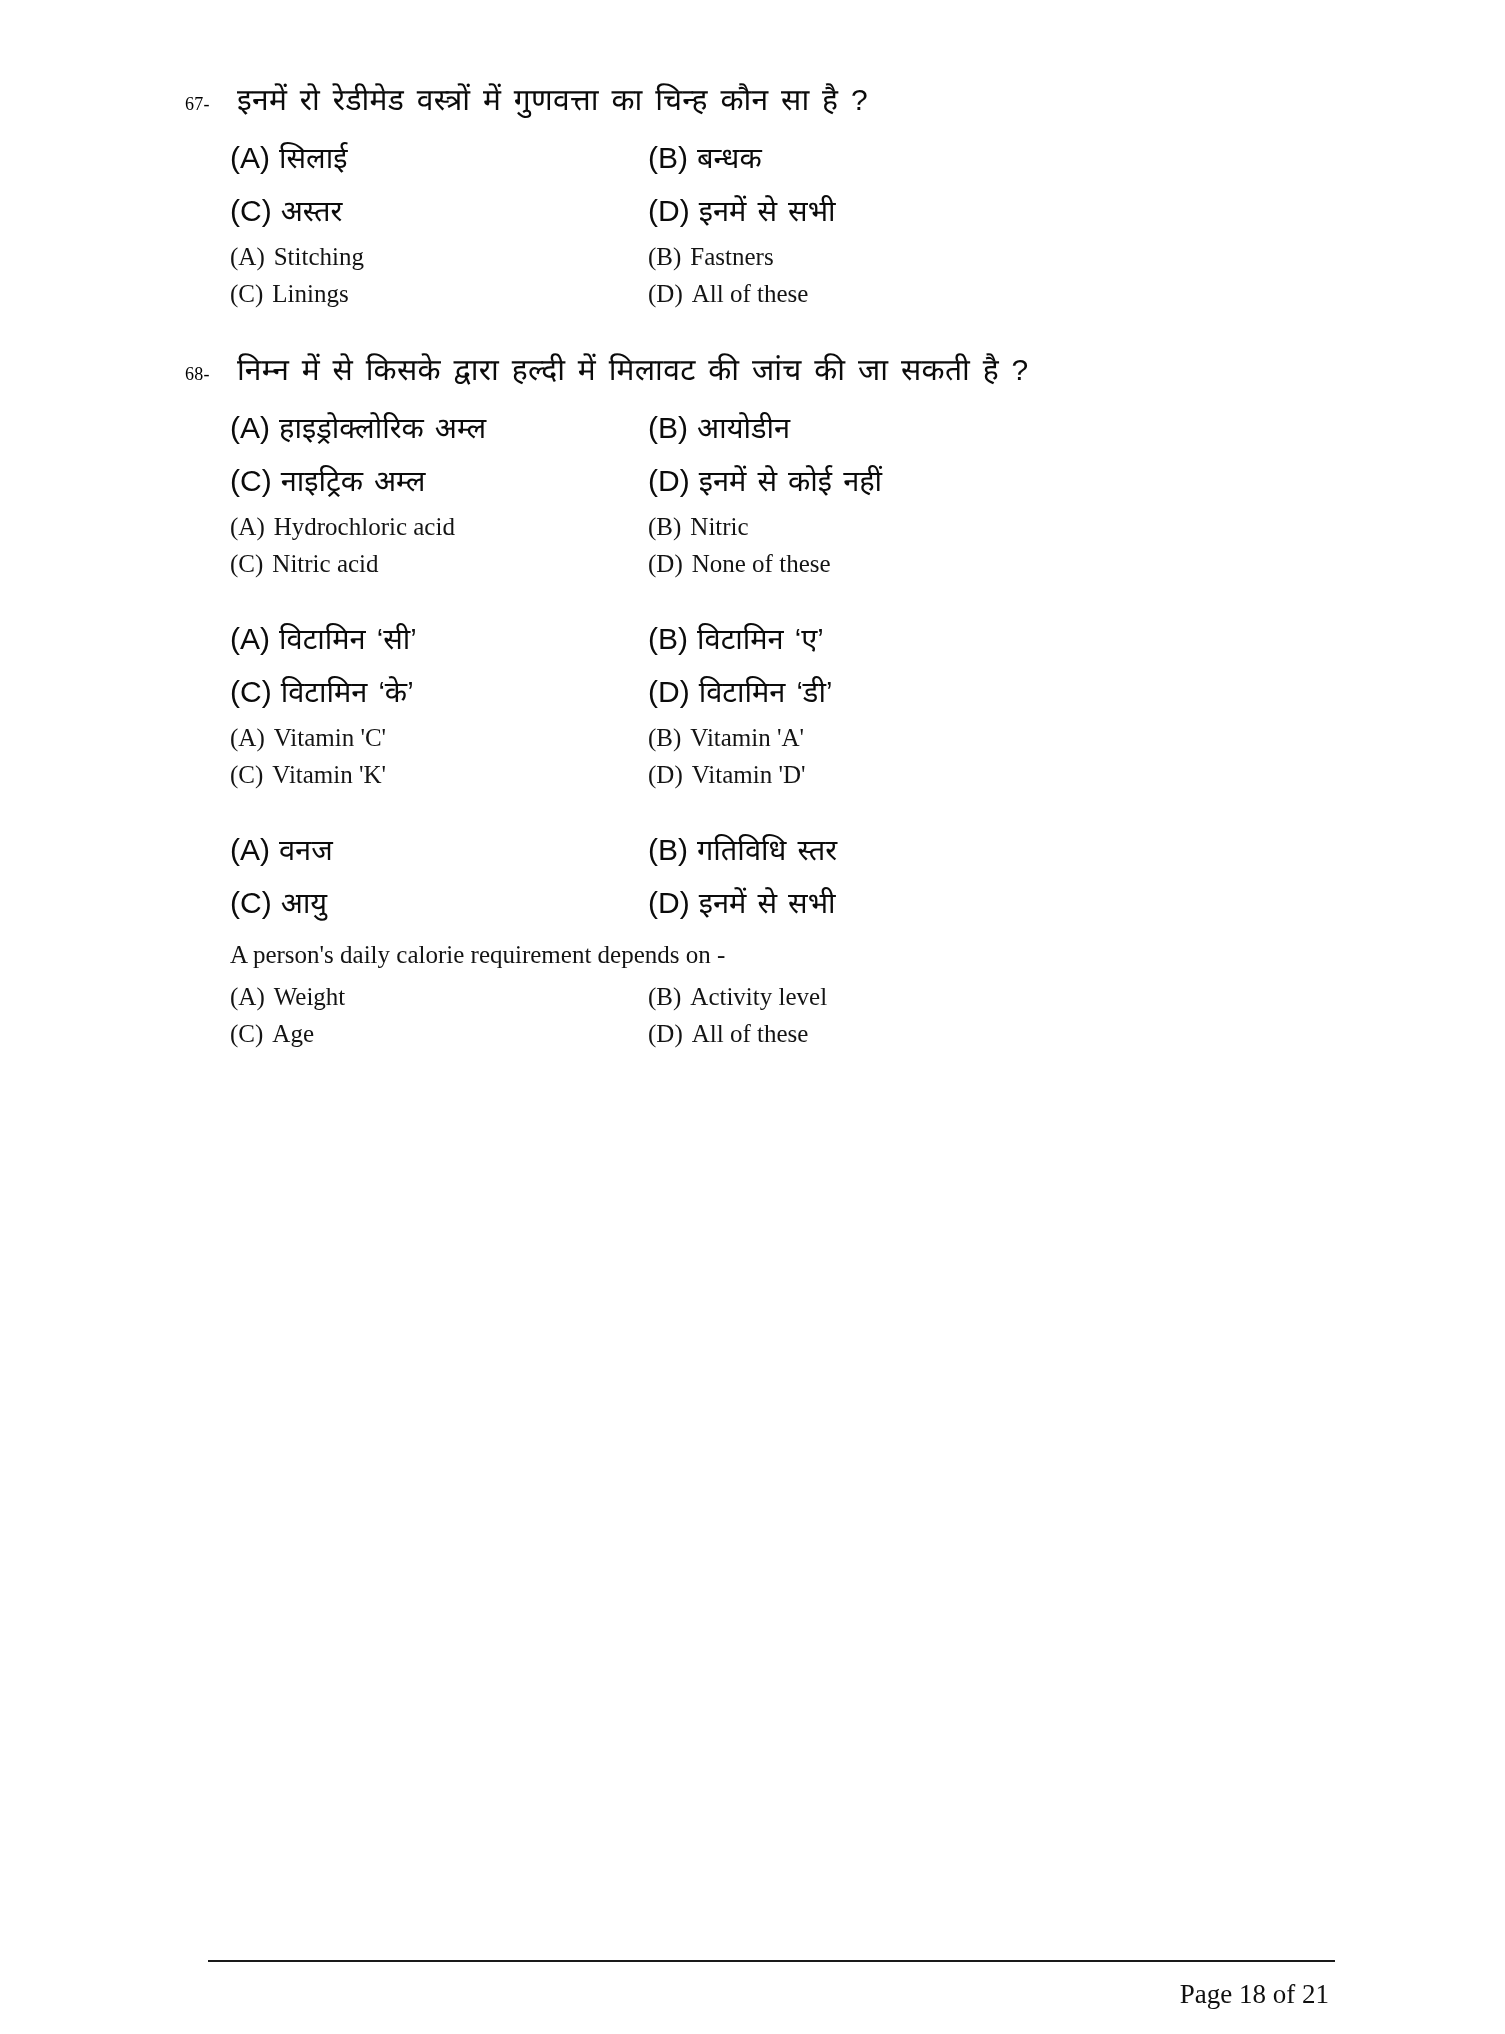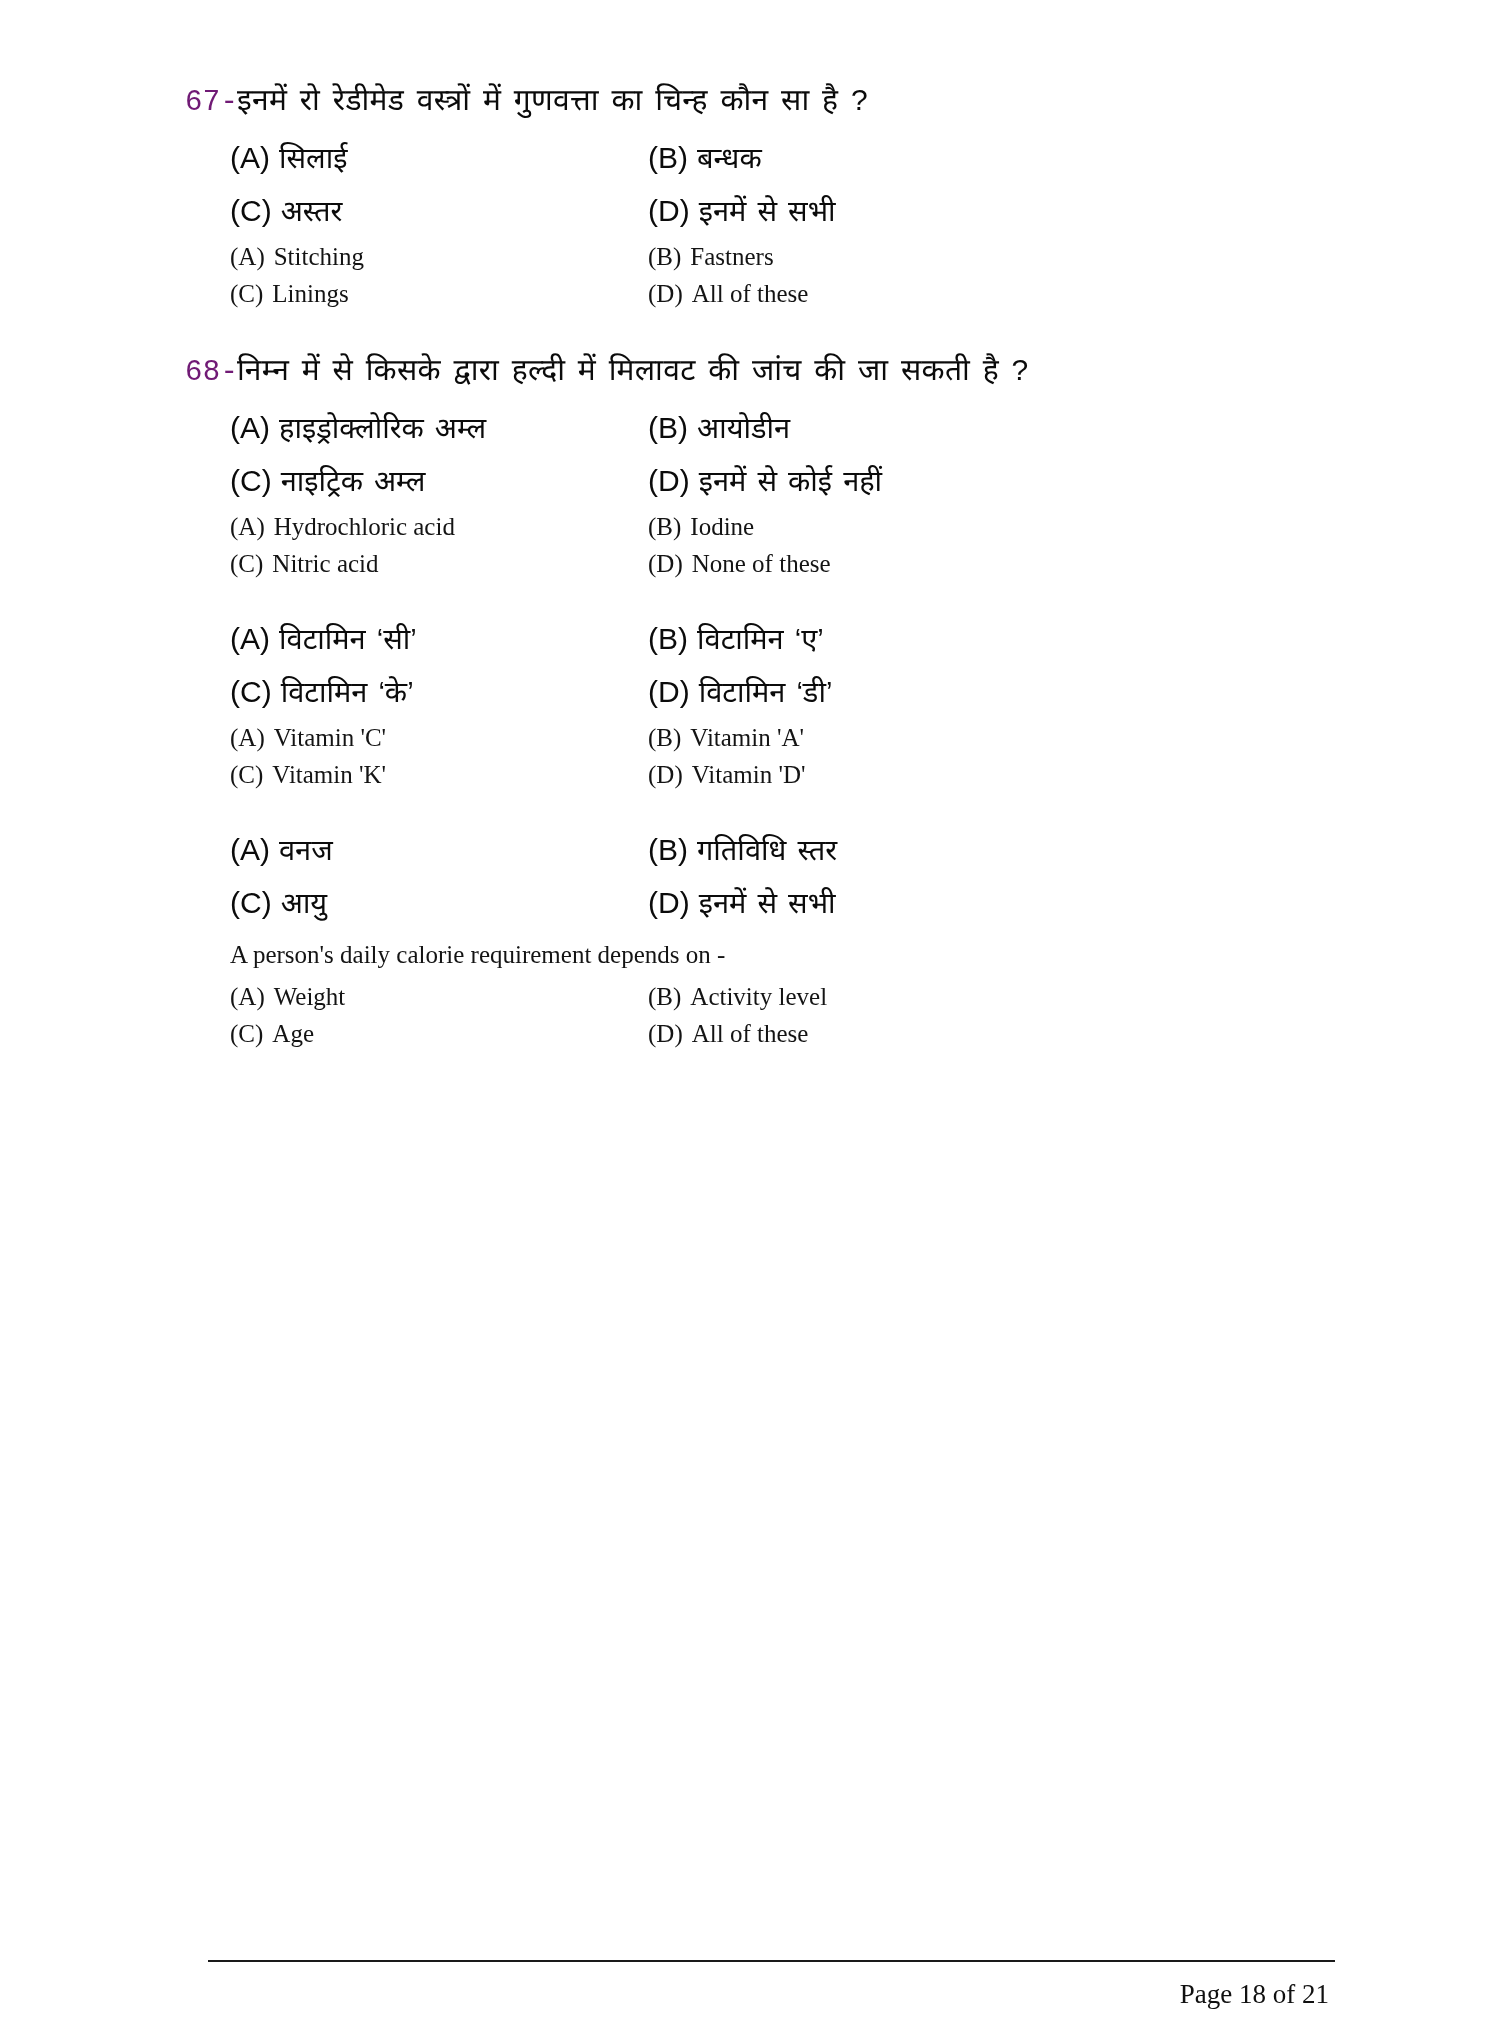--- a/index.html
+++ b/index.html
@@ -34,26 +34,26 @@
     display: flex;
     align-items: baseline;
     font-family: "Liberation Sans", "DejaVu Sans", sans-serif;
     font-size: 30px;
     color: #0b0b0b;
     letter-spacing: 0.3px;
     margin-bottom: 18px;
     word-spacing: 4px;
   }
   .qnum {
-    font-family: Liberation Mono, monospace;
-    font-size: 29px;
+    font-family: Liberation Serif, serif;
+    font-size: 18px;
     width: 52px;
     flex: 0 0 52px;
     text-align: left;
-    color: #701a75;
+    color: #000000;
   }
   .q-hindi-text {
     flex: 1;
   }
 
   .opt-row {
     display: flex;
     margin-bottom: 14px;
   }
   .opt-row.hindi {
@@ -209,21 +209,21 @@
         </div>
       </div>
       <div class="english-opts">
         <div class="opt-row english">
           <span class="opt-cell left">
             <span class="opt-tag">(A)</span>
             <span class="opt-text">Hydrochloric acid</span>
           </span>
           <span class="opt-cell right">
             <span class="opt-tag">(B)</span>
-            <span class="opt-text">Iodine</span>
+            <span class="opt-text">Nitric</span>
           </span>
         </div>
         <div class="opt-row english">
           <span class="opt-cell left">
             <span class="opt-tag">(C)</span>
             <span class="opt-text">Nitric acid</span>
           </span>
           <span class="opt-cell right">
             <span class="opt-tag">(D)</span>
             <span class="opt-text">None of these</span>

